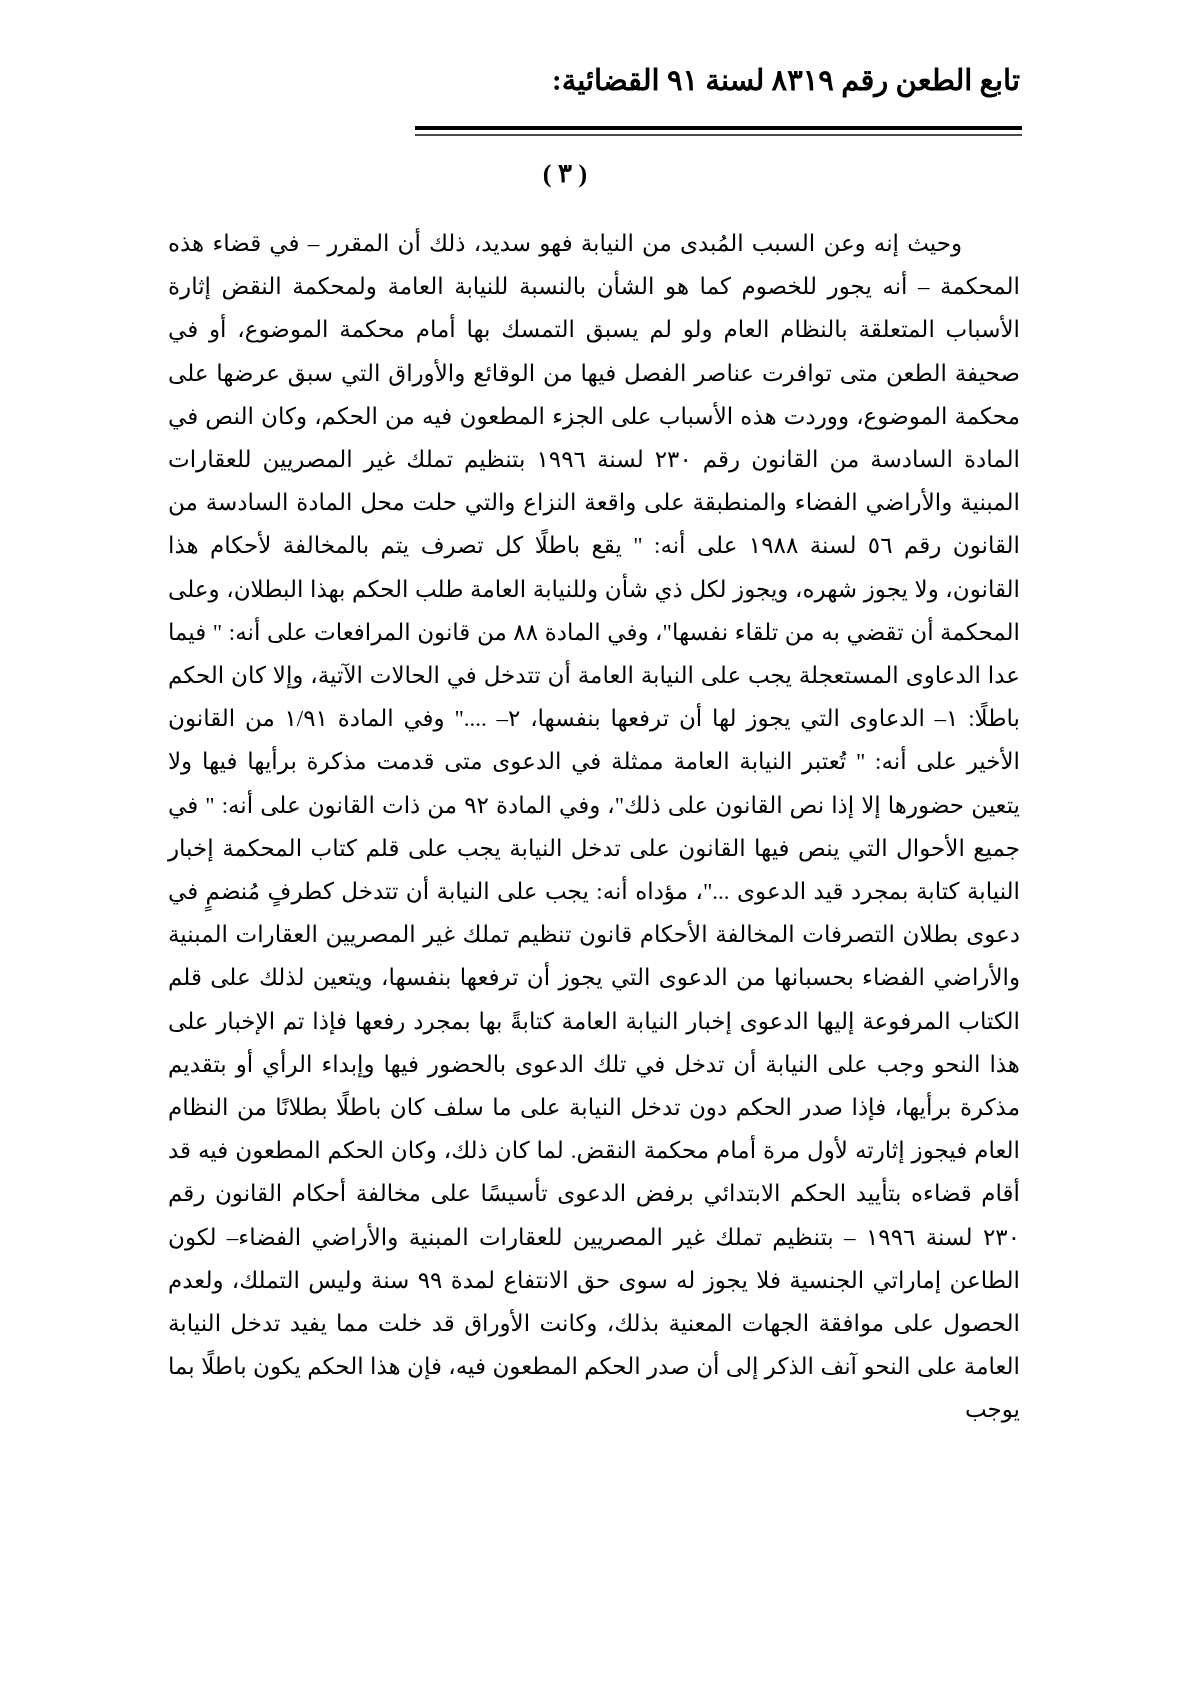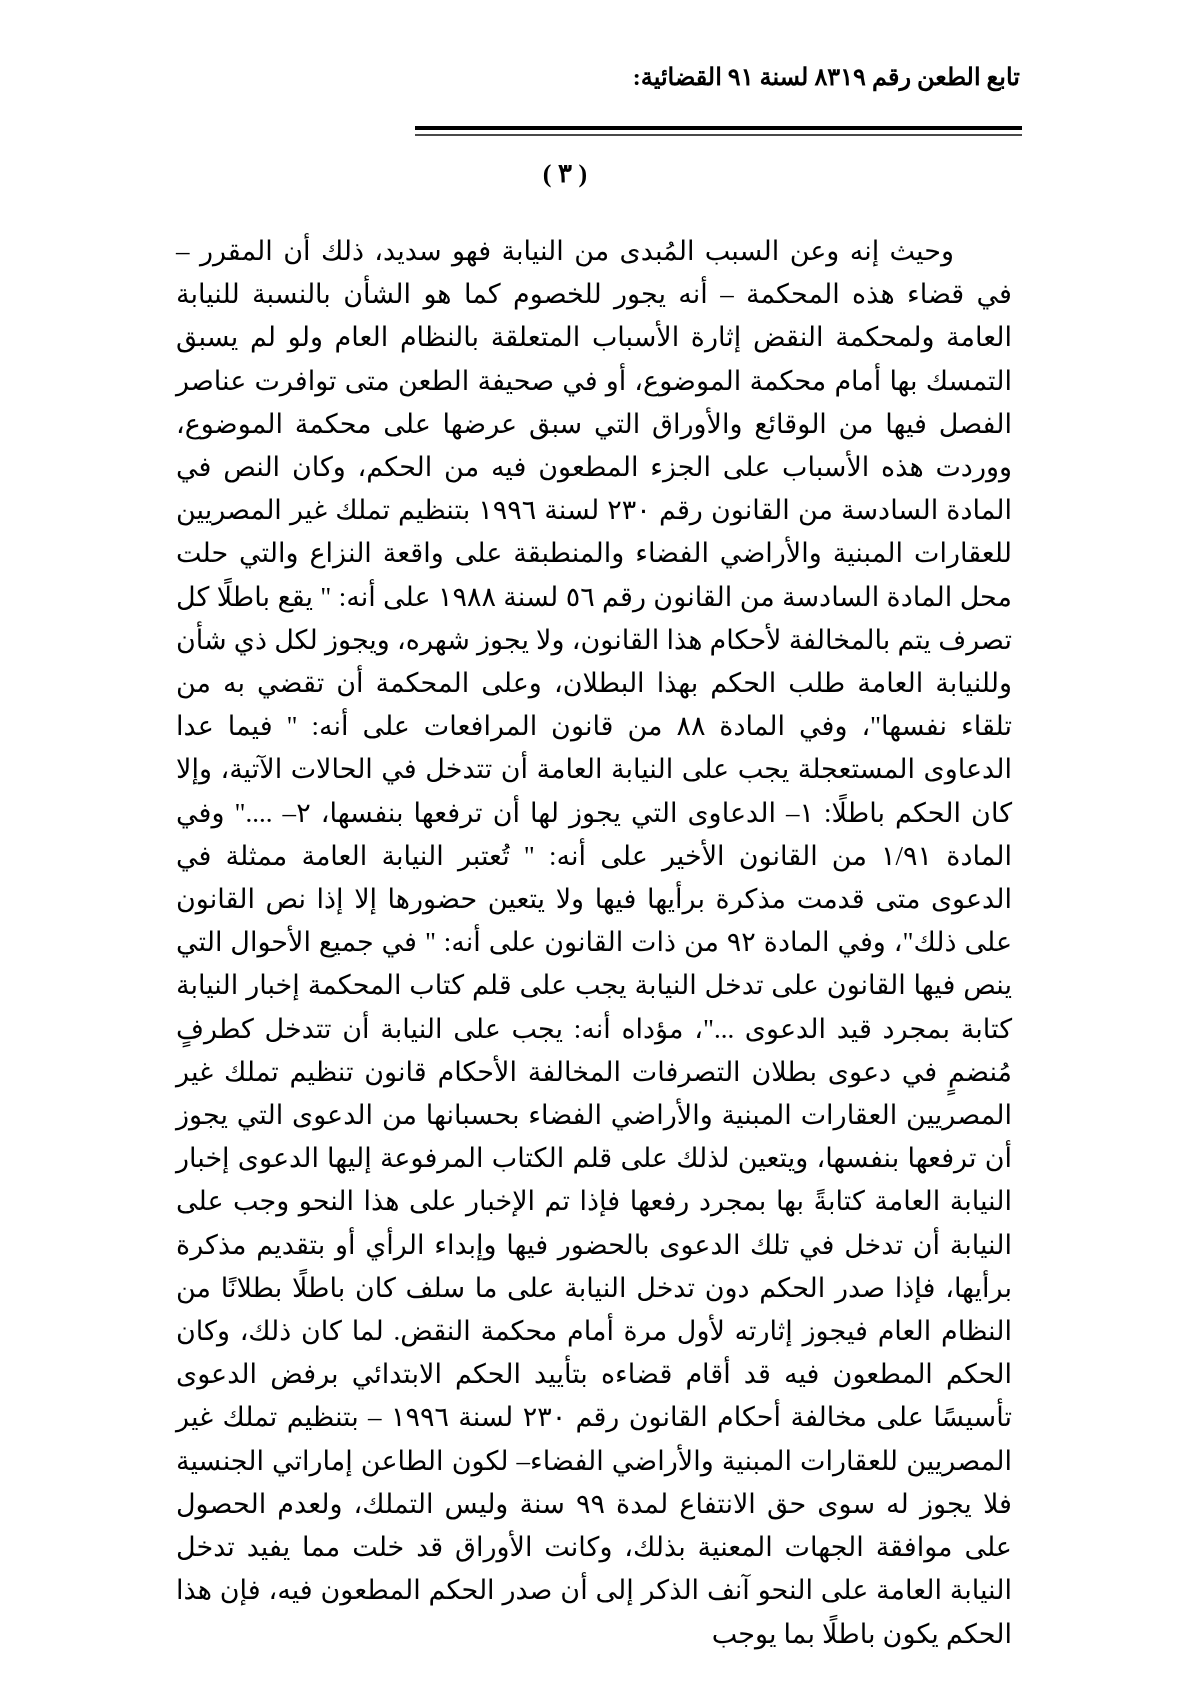--- a/index.html
+++ b/index.html
@@ -24,21 +24,21 @@
   .header-zone {
     position: absolute;
     top: 62px;
     right: 170px;
     width: 850px;
     text-align: right;
   }
 
   .header-title {
     font-family: "Liberation Serif", "DejaVu Serif", serif;
-    font-size: 24px;
+    font-size: 29px;
     font-weight: bold;
     letter-spacing: 0.3px;
     line-height: 1.25;
     white-space: nowrap;
     direction: rtl;
     unicode-bidi: embed;
   }
 
   
   .rule-wrap {
@@ -82,29 +82,29 @@
   
   .body-zone {
     position: absolute;
     top: 222px;
     right: 170px;
     width: 852px;
   }
 
   .body-paragraph {
     font-family: "Liberation Serif", "DejaVu Serif", serif;
-    font-size: 27px;
+    font-size: 23px;
     line-height: 43.2px;
     text-align: justify;
     text-justify: inter-word;
     text-indent: 58px;
     direction: rtl;
     unicode-bidi: embed;
     word-spacing: 0.4px;
-    margin: 8px;
+    margin: 0;
   }
 
   .closing-line {
     font-family: "Liberation Serif", "DejaVu Serif", serif;
     font-size: 22.4px;
     line-height: 43.2px;
     direction: rtl;
     unicode-bidi: embed;
     text-align: center;
     margin: 0;

